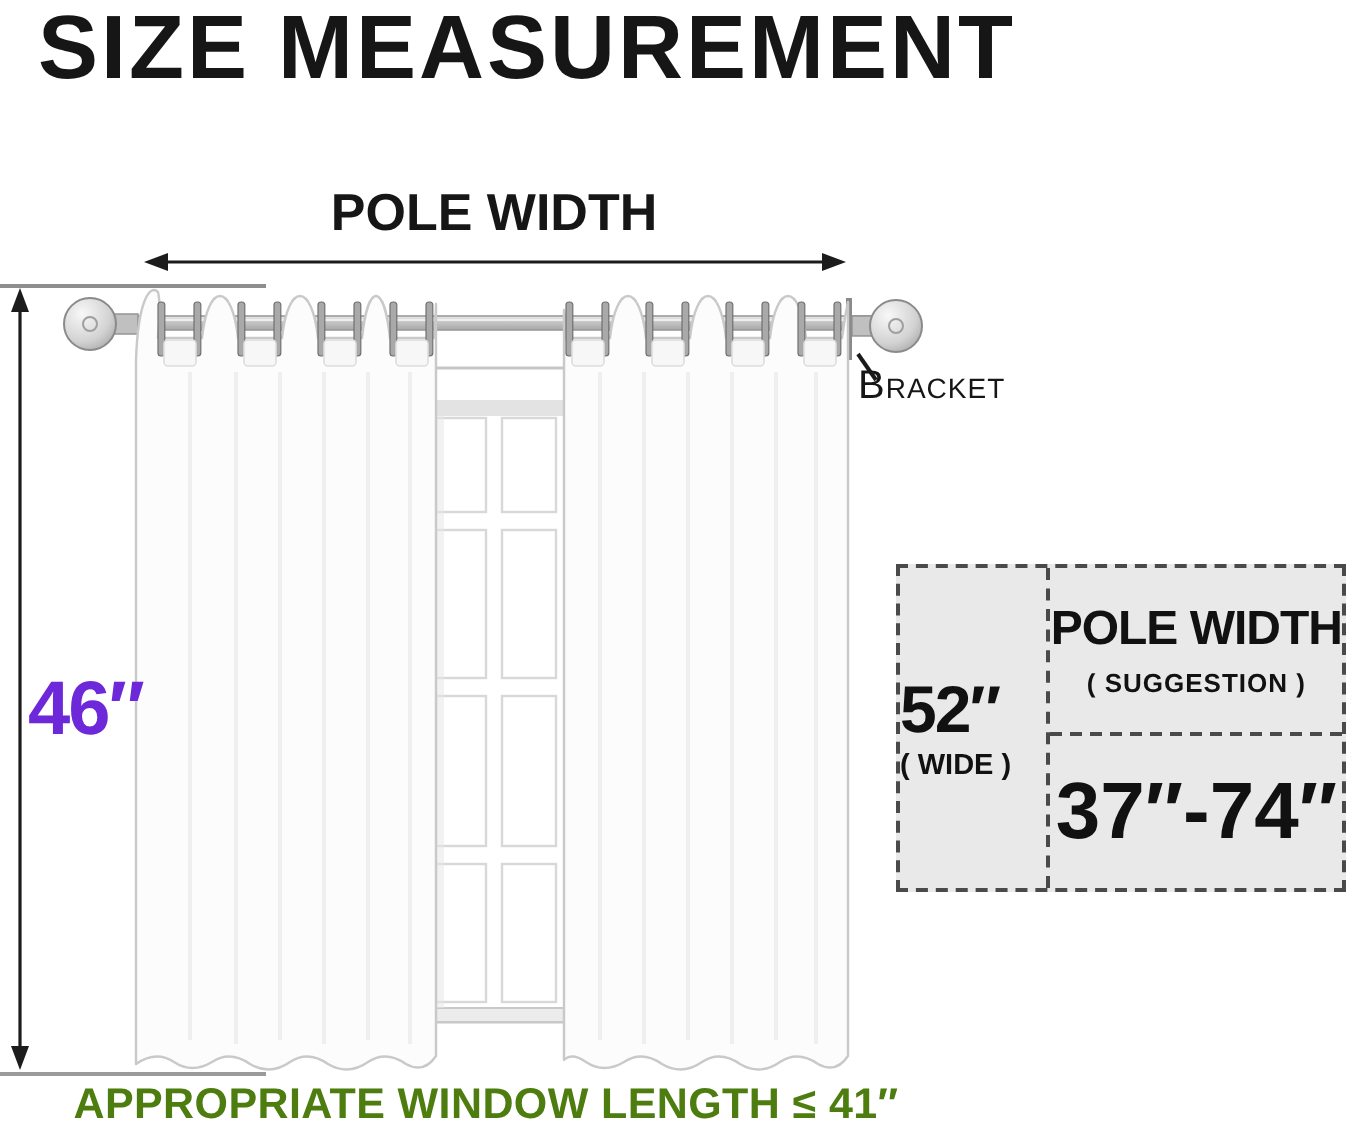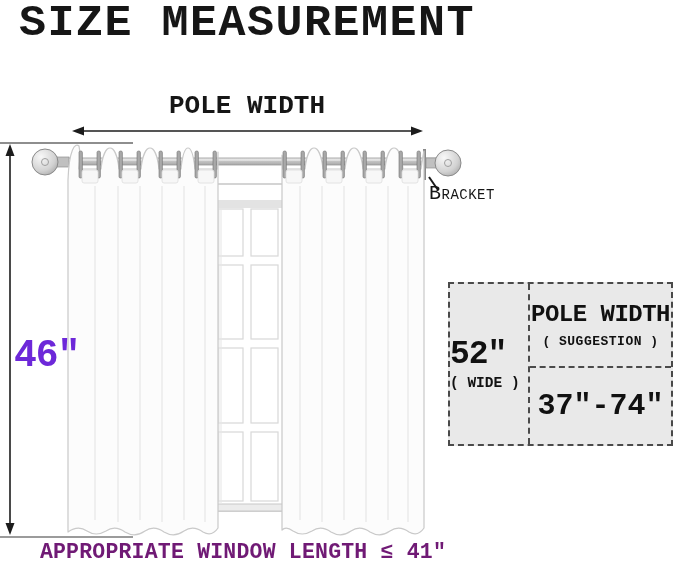--- a/index.html
+++ b/index.html
@@ -1,60 +1,60 @@
 <!DOCTYPE html>
 <html><head>
 <meta charset="utf-8">
 <style>
   html,body{margin:0;padding:0;background:#ffffff;}
   .stage{
     position:relative;width:679px;height:565px;background:#ffffff;overflow:hidden;
-    font-family:Liberation Mono, monospace;color:#111;border-radius:26px;
+    font-family:Liberation Sans, sans-serif;color:#111;border-radius:26px;
   }
   .stage *{box-sizing:border-box;}
   .abs{position:absolute;}
   .page-title{
     left:19px;top:0px;font-size:45px;font-weight:700;letter-spacing:1.5px;
     line-height:48px;color:#161616;white-space:nowrap;
   }
   .pole-width-label{
     left:147px;top:91px;width:200px;text-align:center;
     font-size:26px;font-weight:700;letter-spacing:0px;color:#161616;white-space:nowrap;
   }
   .height-label{
     left:14px;top:334px;font-size:38px;font-weight:700;letter-spacing:-1px;color:#6d28d9;
   }
   .bracket-label{
     left:429px;top:182px;font-size:20px;font-weight:400;color:#161616;
     font-variant:small-caps;letter-spacing:0.5px;
   }
   .bottom-note{
     left:28px;top:540px;width:430px;text-align:center;
-    font-size:21.5px;font-weight:700;letter-spacing:0.2px;color:#701a75;white-space:nowrap;
+    font-size:21.5px;font-weight:700;letter-spacing:0.2px;color:#4d7c0f;white-space:nowrap;
   }
   .infobox{
     left:448px;top:282px;width:225px;height:164px;
     background:#e9e9e9;border:2px dashed #4a4a4a;display:flex;
   }
   .ib-left{
     width:80px;border-right:2px dashed #4a4a4a;
     display:flex;flex-direction:column;align-items:flex-start;justify-content:center;
   }
   .ib-left .big{font-size:33px;font-weight:700;letter-spacing:-1px;line-height:34px;}
   .ib-left .small{font-size:14.5px;font-weight:700;margin-top:3px;white-space:nowrap;}
   .ib-right{flex:1;display:flex;flex-direction:column;}
   .ib-rt{
     height:84px;border-bottom:2px dashed #4a4a4a;
     display:flex;flex-direction:column;align-items:center;justify-content:center;
   }
   .ib-rt .big{font-size:24px;font-weight:700;letter-spacing:-0.5px;line-height:26px;white-space:nowrap;}
   .ib-rt .small{font-size:13px;font-weight:700;letter-spacing:0.5px;margin-top:6px;white-space:nowrap;}
   .ib-rb{
     flex:1;display:flex;align-items:center;justify-content:center;
-    font-size:30px;font-weight:700;letter-spacing:0px;white-space:nowrap;
+    font-size:40px;font-weight:700;letter-spacing:0px;white-space:nowrap;
   }
   svg{display:block;}
 </style>
 </head>
 <body>
 
 <div class="stage">
 
   <svg class="abs" style="left:0;top:0" width="679" height="565" viewBox="0 0 679 565">
     <defs>

